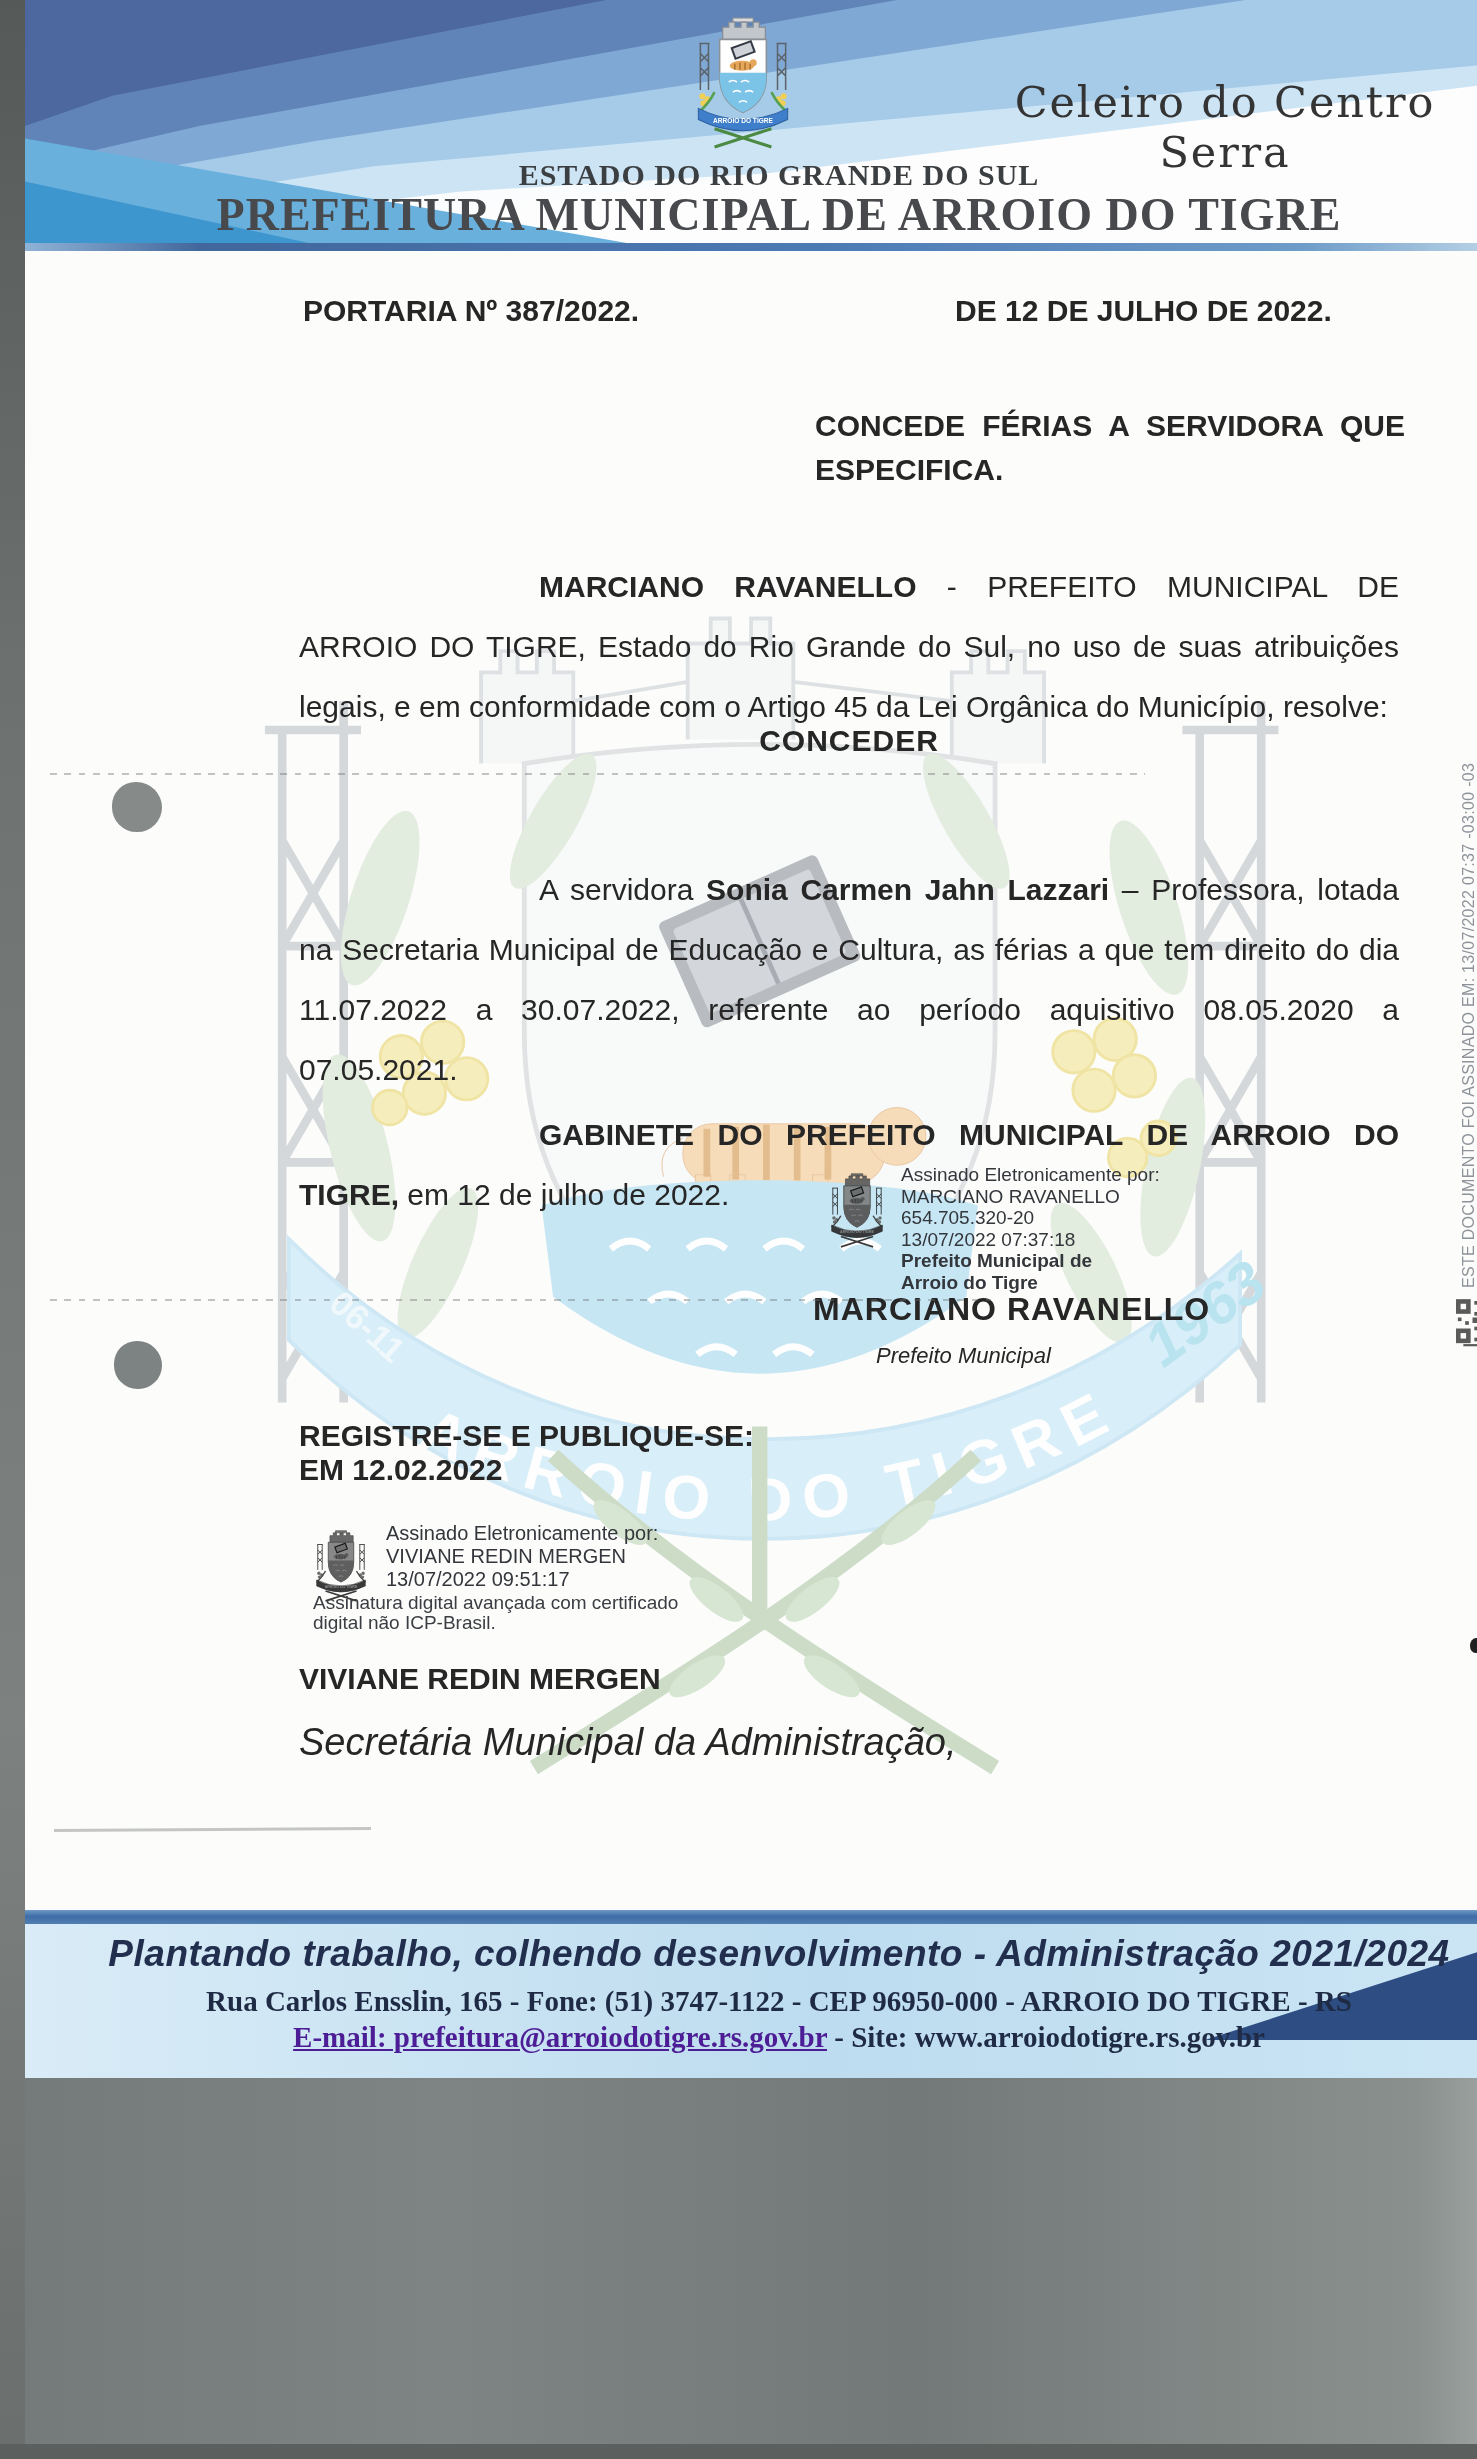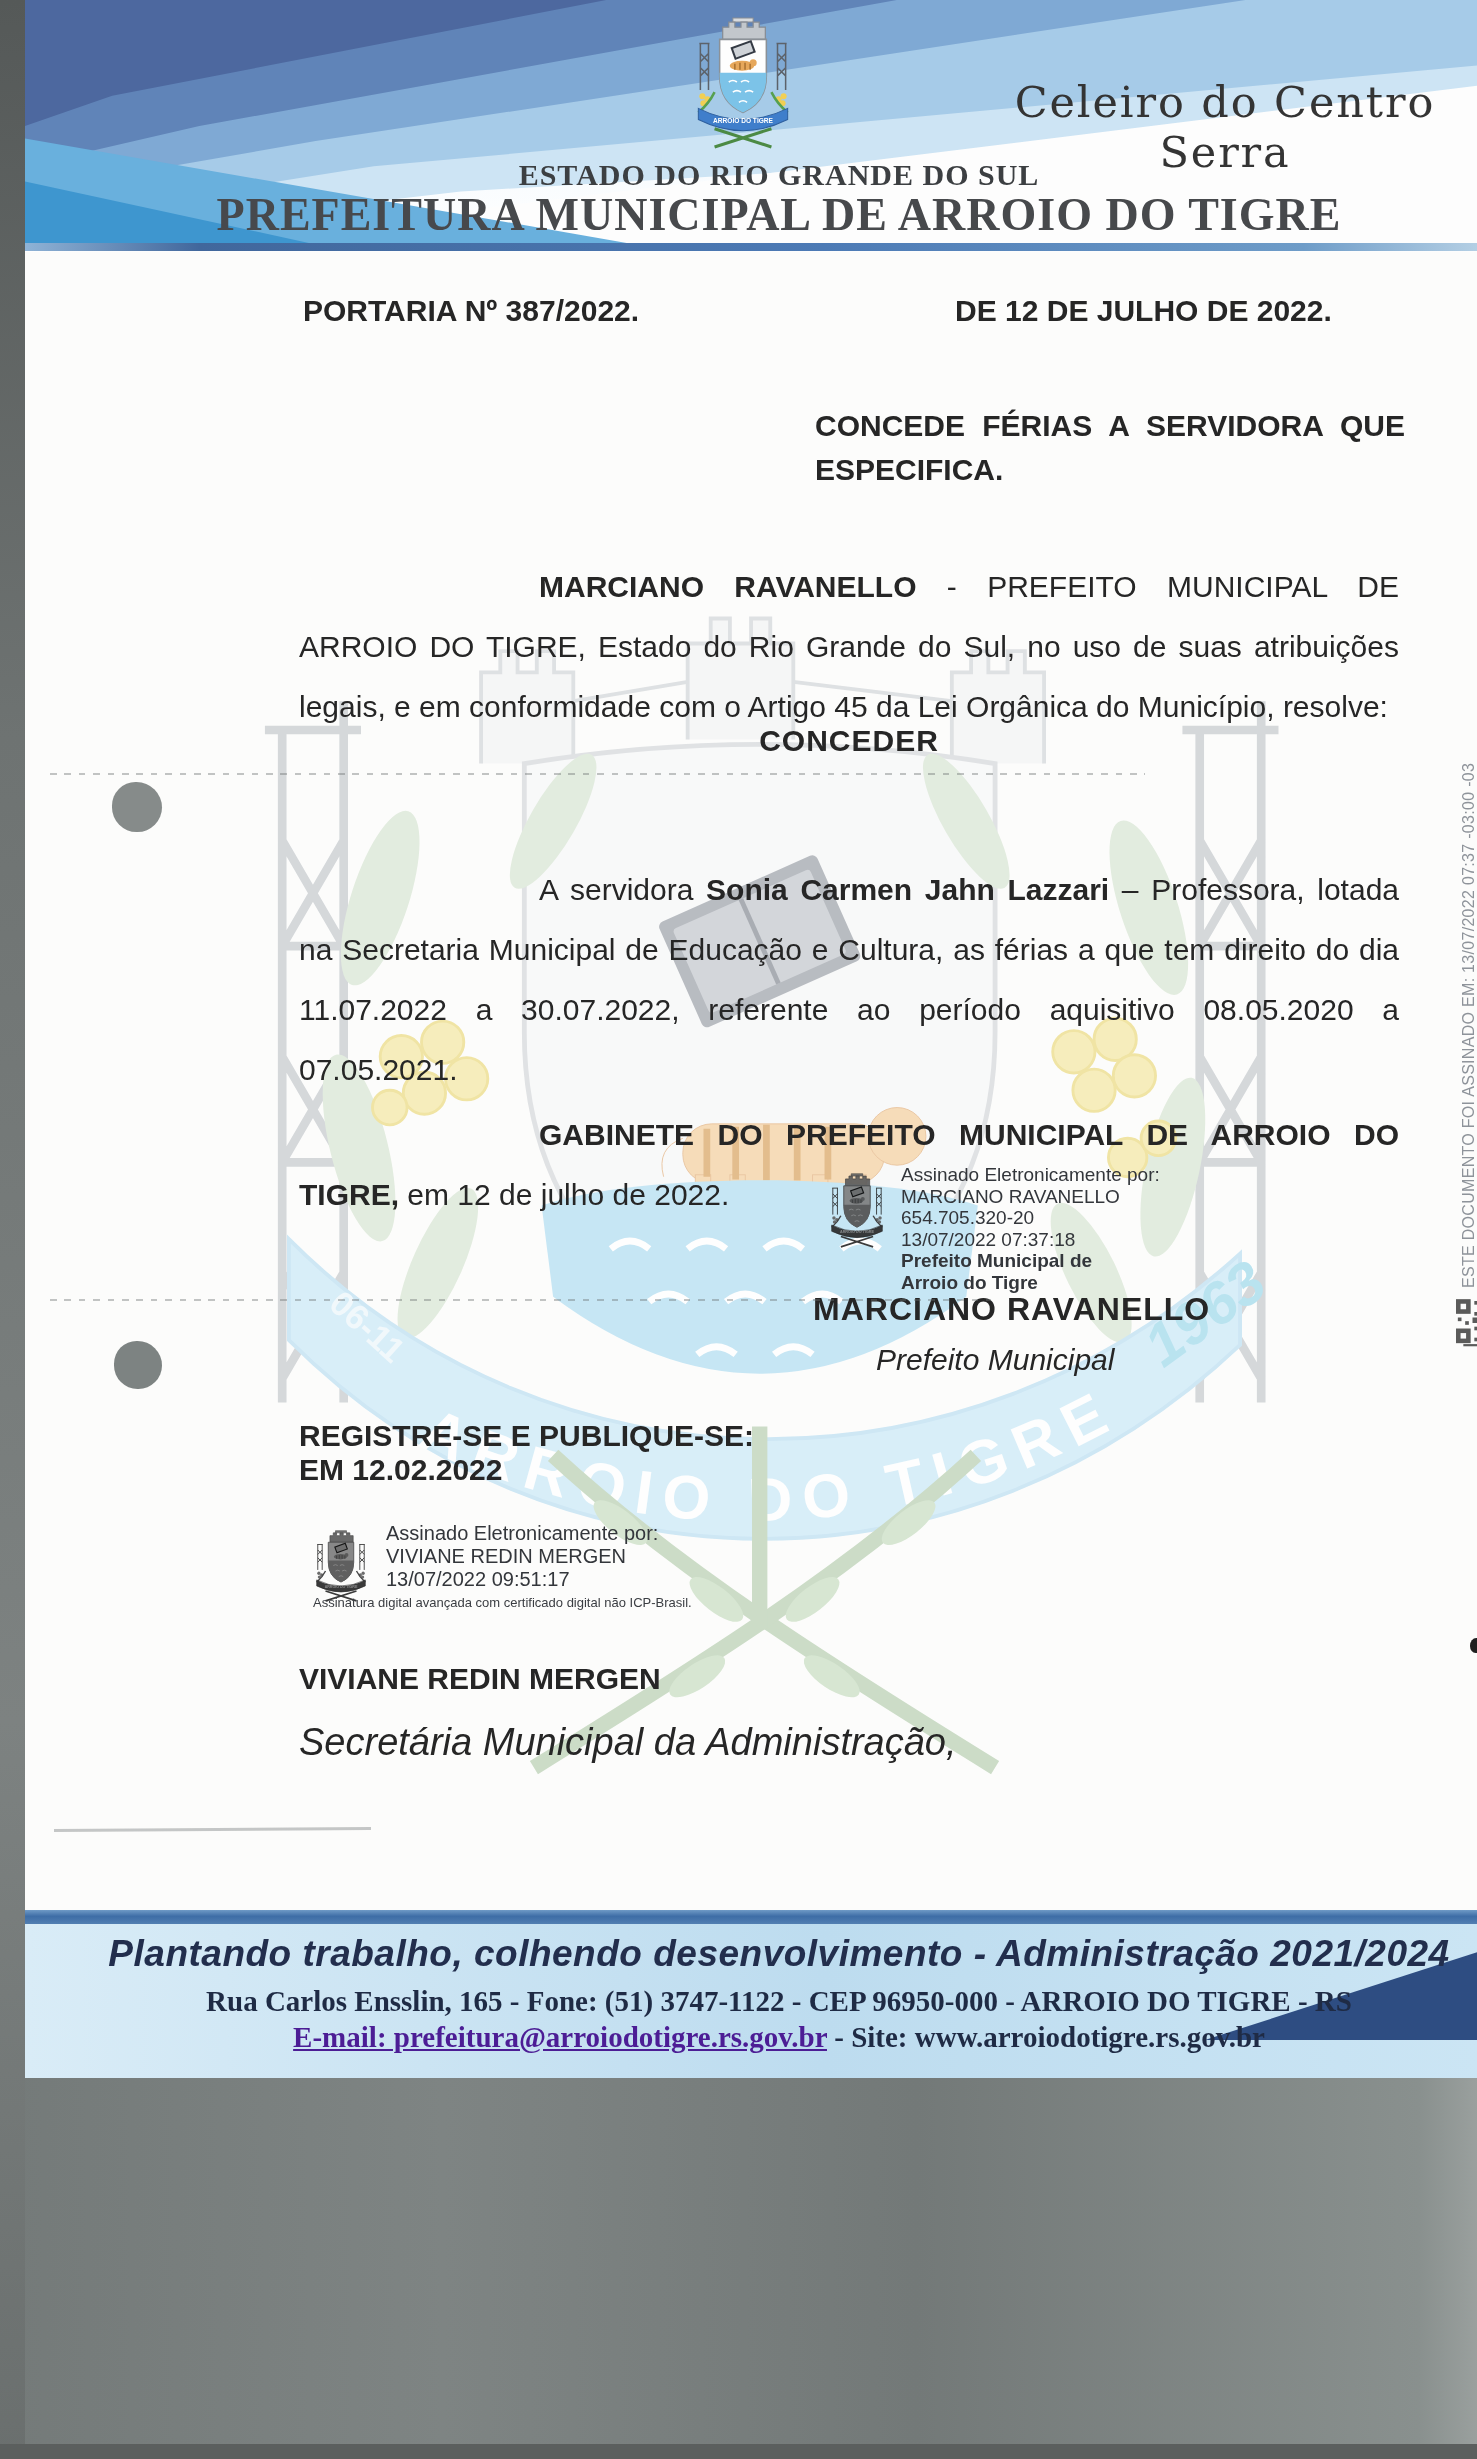--- a/index.html
+++ b/index.html
@@ -48,23 +48,23 @@
   #p3{left:274px;top:1075px;width:1100px;text-indent:240px;}
   #register-line{left:274px;top:1393px;font-weight:bold;margin-top:26px;}
   #register-date{left:274px;top:1453px;font-weight:bold;}
   
   .stamp{position:absolute;filter:grayscale(1) brightness(.5) contrast(1.25);opacity:.92;}
   #stamp1{left:803px;top:1172px;width:58px;height:76px;}
   #stamp2{left:288px;top:1529px;width:56px;height:73px;}
   .sigtext{position:absolute;color:#33363b;font-size:19px;line-height:21.6px;white-space:nowrap;}
   #sig1-text{left:876px;top:1164px;}
   #sig2-text{left:361px;top:1522px;font-size:20px;line-height:23px;}
-  #sig2-note{position:absolute;left:288px;top:1593px;width:413px;color:#3a3d42;font-size:13px;line-height:20px;}
+  #sig2-note{position:absolute;left:288px;top:1593px;width:413px;color:#3a3d42;font-size:19px;line-height:20px;}
   #sig1-name{left:788px;top:1291px;font-size:32px;font-weight:bold;letter-spacing:1px;}
-  #sig1-title{left:851px;top:1343px;font-size:30px;font-style:italic;}
+  #sig1-title{left:851px;top:1343px;font-size:22px;font-style:italic;}
   #sig2-name{left:274px;top:1662px;font-size:30px;font-weight:bold;}
   #sig2-title1{left:274px;top:1721px;font-size:38px;font-style:italic;}
   #sig2-title2{left:274px;top:1779px;font-size:30px;font-style:italic;}
   
   #footer-bar{position:absolute;left:0;top:1910px;width:1453px;height:14.4px;
               background:linear-gradient(180deg,#6f9ac6,#3e6da6 45%,#527fb2);}
   #footer-band{position:absolute;left:0;top:1924px;width:1453px;height:154px;
                background:linear-gradient(90deg,#d9ecf7,#bddcef 55%,#cbe5f4);}
   #footer-triangle{position:absolute;left:1180px;top:1952px;width:273px;height:88px;background:#2e4d82;
                    clip-path:polygon(0 100%,100% 0,100% 100%);}

